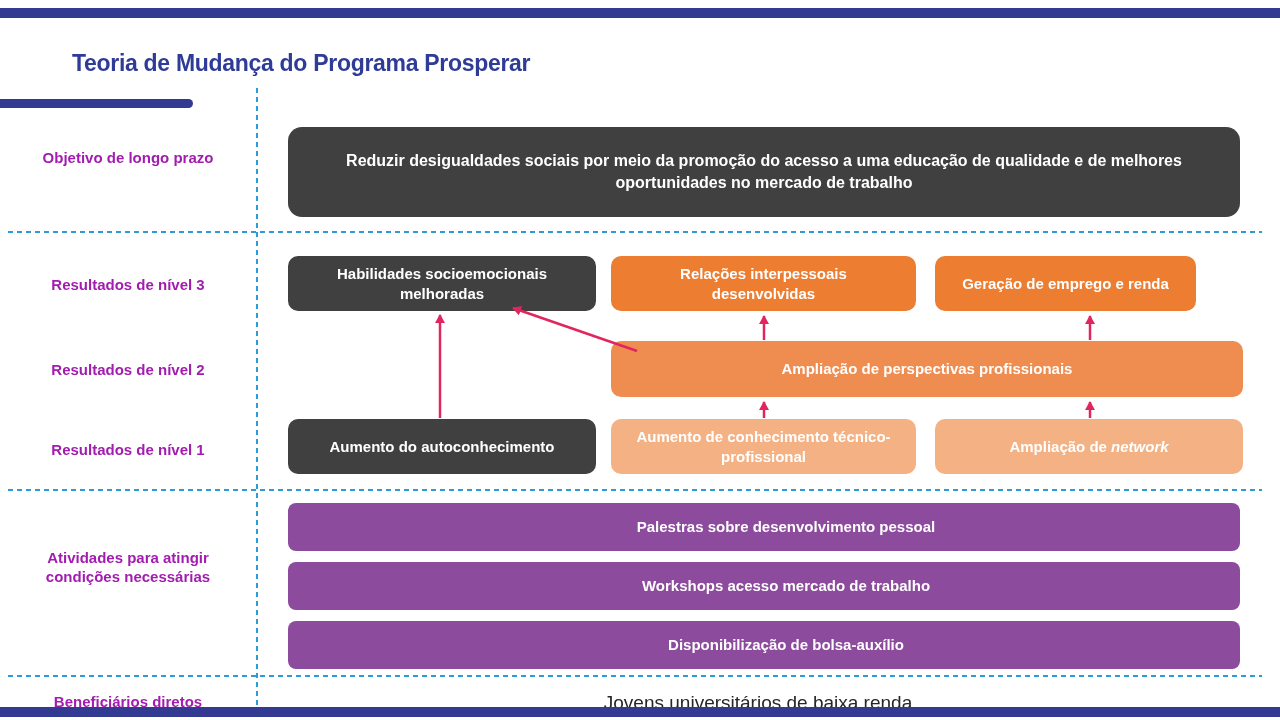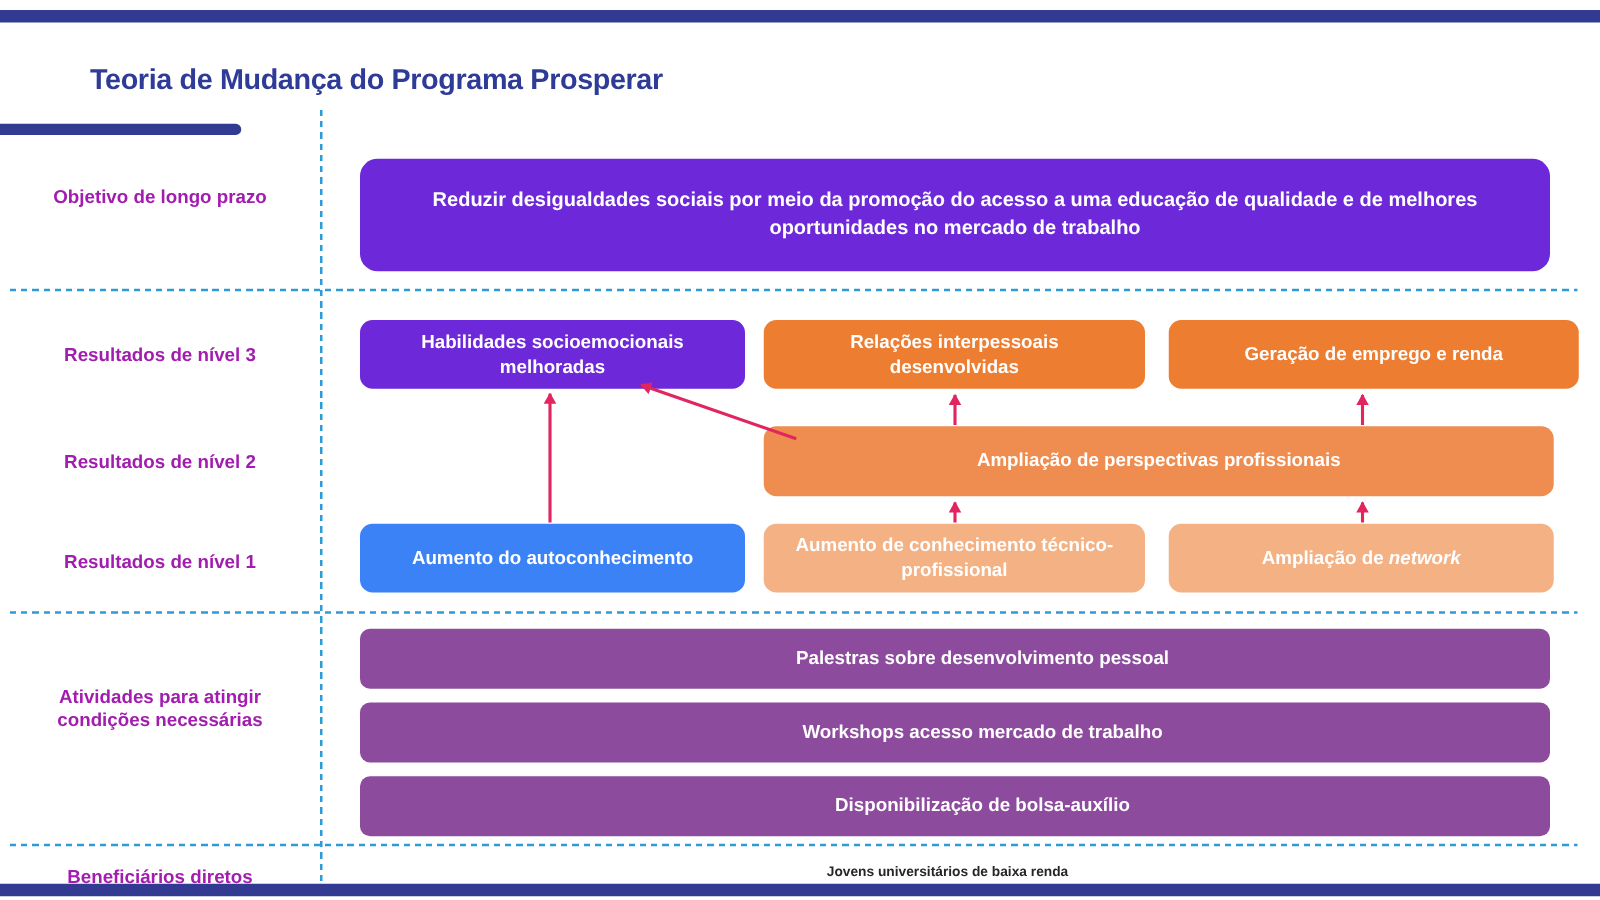--- a/index.html
+++ b/index.html
@@ -14,34 +14,34 @@
                 border-radius:0 5px 5px 0;}
   .vdash{position:absolute;left:256px;top:88px;width:2px;height:628px;
          background:repeating-linear-gradient(180deg,#2E9BD6 0 5px,transparent 5px 9px);}
   .hdash{position:absolute;left:8px;width:1254px;height:2px;
          background:repeating-linear-gradient(90deg,#2E9BD6 0 5px,transparent 5px 9px);}
   .rowlabel{position:absolute;left:0;width:256px;text-align:center;color:#a21caf;
             font-weight:bold;font-size:15px;line-height:19px;}
   .box{position:absolute;display:flex;align-items:center;justify-content:center;
        text-align:center;color:#ffffff;font-weight:bold;font-size:15px;line-height:20px;
        border-radius:10px;box-sizing:border-box;}
-  .navy{background:#6d28d9;}
+  .navy{background:#404040;}
   .orange{background:#ED7D31;}
   .orange-mid{background:#EF8C4F;}
   .orange-light{background:#F4B183;}
-  .lavender{background:#3b82f6;}
+  .lavender{background:#404040;}
   .purple{background:#8C4B9D;border-radius:8px;}
   .bigbox{left:288px;top:127px;width:952px;height:90px;border-radius:14px;
           font-size:16px;line-height:22px;padding:0 45px;}
   .l3{top:256px;height:55px;padding:0 22px;}
   .l2{left:611px;top:341px;width:632px;height:56px;}
   .l1{top:419px;height:55px;padding:0 24px;}
   .act{left:288px;width:952px;height:48px;padding-left:44px;}
   .benef-value{position:absolute;left:258px;top:692px;width:1000px;text-align:center;
-               color:#262626;font-weight:bold;font-size:11px;}
+               color:#262626;font-weight:normal;font-size:19px;}
   .arrows{position:absolute;left:0;top:0;pointer-events:none;}
   i{font-style:italic;}
 </style>
 </head>
 <body>
 
 <div class="slide">
 
   <div class="bar top"></div>
 
@@ -57,21 +57,21 @@
   <div class="rowlabel" style="top:275px">Resultados de nível 3</div>
   <div class="rowlabel" style="top:360px">Resultados de nível 2</div>
   <div class="rowlabel" style="top:440px">Resultados de nível 1</div>
   <div class="rowlabel" style="top:548px;left:38px;width:180px">Atividades para atingir condições necessárias</div>
   <div class="rowlabel" style="top:692px">Beneficiários diretos</div>
 
   <div class="box navy bigbox">Reduzir desigualdades sociais por meio da promoção do acesso a uma educação de qualidade e de melhores oportunidades no mercado de trabalho</div>
 
   <div class="box navy l3" style="left:288px;width:308px">Habilidades socioemocionais melhoradas</div>
   <div class="box orange l3" style="left:611px;width:305px">Relações interpessoais desenvolvidas</div>
-  <div class="box orange l3" style="left:935px;width:328px">Geração de emprego e renda</div>
+  <div class="box orange l3" style="left:935px;width:261px">Geração de emprego e renda</div>
 
   <div class="box orange-mid l2">Ampliação de perspectivas profissionais</div>
 
   <div class="box lavender l1" style="left:288px;width:308px">Aumento do autoconhecimento</div>
   <div class="box orange-light l1" style="left:611px;width:305px">Aumento de conhecimento técnico-profissional</div>
   <div class="box orange-light l1" style="left:935px;width:308px">
       <span><span>Ampliação de </span><i>network</i></span>
     </div>
 
   <div class="box purple act" style="top:503px">Palestras sobre desenvolvimento pessoal</div>

